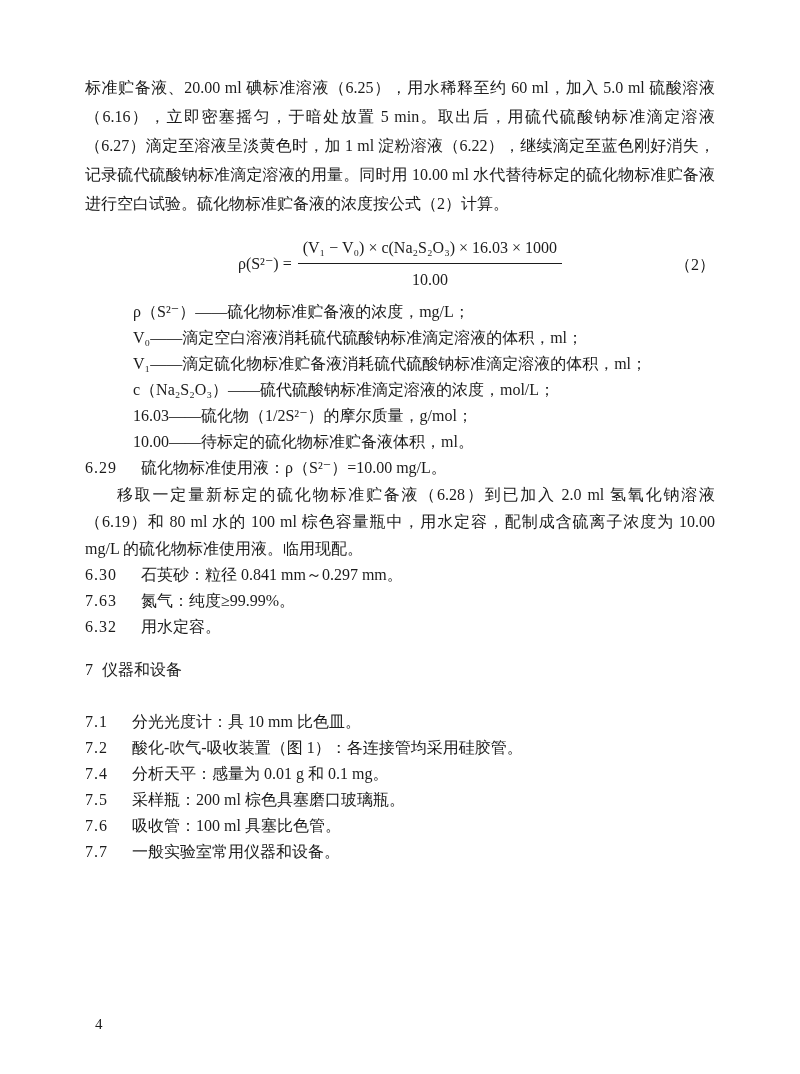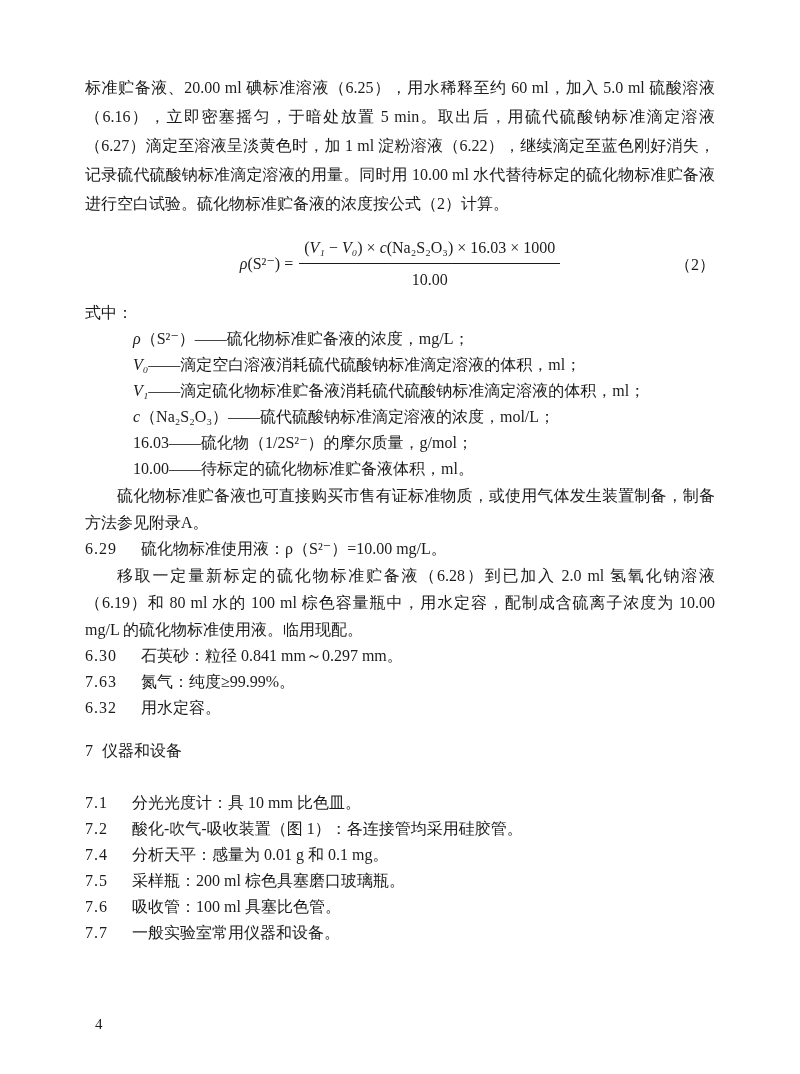--- a/index.html
+++ b/index.html
@@ -12,21 +12,21 @@
     padding: 57px 85px 0 85px;
     color: #1b1b1b;
     font-family: "Liberation Serif", "DejaVu Serif", serif;
     font-size: 16px;
     line-height: 27px;
     overflow: hidden;
   }
   .para { text-align: justify; }
   .p1 { line-height: 29px; }
   .indent { text-indent: 2em; }
-  .it { font-style: italic; }
+  .it { }
 
   
   .formula-row {
     position: relative;
     margin: 14px 0 6px 0;
     min-height: 56px;
     display: flex;
     align-items: center;
     justify-content: center;
   }
@@ -64,30 +64,28 @@
 
   <div class="formula-row">
     <span class="f-lhs"><span class="it">ρ</span><span>(S²⁻) = </span></span>
     <span class="frac">
       <span class="top"><span>(</span><span class="it">V₁</span><span> − </span><span class="it">V₀</span><span>) × </span><span class="it">c</span><span>(Na₂S₂O₃) × 16.03 × 1000</span></span>
       <span class="bot">10.00</span>
     </span>
     <span class="eq-no">（2）</span>
   </div>
 
-  <div class="where-label">式中：</div>
 
   <div class="def-line"><span class="it">ρ</span><span>（S²⁻）——硫化物标准贮备液的浓度，mg/L；</span></div>
   <div class="def-line"><span class="it">V₀</span><span>——滴定空白溶液消耗硫代硫酸钠标准滴定溶液的体积，ml；</span></div>
   <div class="def-line"><span class="it">V₁</span><span>——滴定硫化物标准贮备液消耗硫代硫酸钠标准滴定溶液的体积，ml；</span></div>
   <div class="def-line"><span class="it">c</span><span>（Na₂S₂O₃）——硫代硫酸钠标准滴定溶液的浓度，mol/L；</span></div>
   <div class="def-line"><span>16.03</span><span>——硫化物（1/2S²⁻）的摩尔质量，g/mol；</span></div>
   <div class="def-line"><span>10.00</span><span>——待标定的硫化物标准贮备液体积，ml。</span></div>
 
-  <p class="para indent" style="margin:0;">硫化物标准贮备液也可直接购买市售有证标准物质，或使用气体发生装置制备，制备方法参见附录A。</p>
 
   <div class="clause"><span class="num">6.29</span><span>硫化物标准使用液：ρ（S²⁻）=10.00 mg/L。</span></div>
 
   <p class="para indent" style="margin:0;">移取一定量新标定的硫化物标准贮备液（6.28）到已加入 2.0 ml 氢氧化钠溶液（6.19）和 80 ml 水的 100 ml 棕色容量瓶中，用水定容，配制成含硫离子浓度为 10.00 mg/L 的硫化物标准使用液。临用现配。</p>
 
   <div class="clause"><span class="num">6.30</span><span>石英砂：粒径 0.841 mm～0.297 mm。</span></div>
   <div class="clause"><span class="num">7.63</span><span>氮气：纯度≥99.99%。</span></div>
   <div class="clause"><span class="num">6.32</span><span>用水定容。</span></div>
 
   <div class="sec-heading"><span class="num">7</span><span>仪器和设备</span></div>

